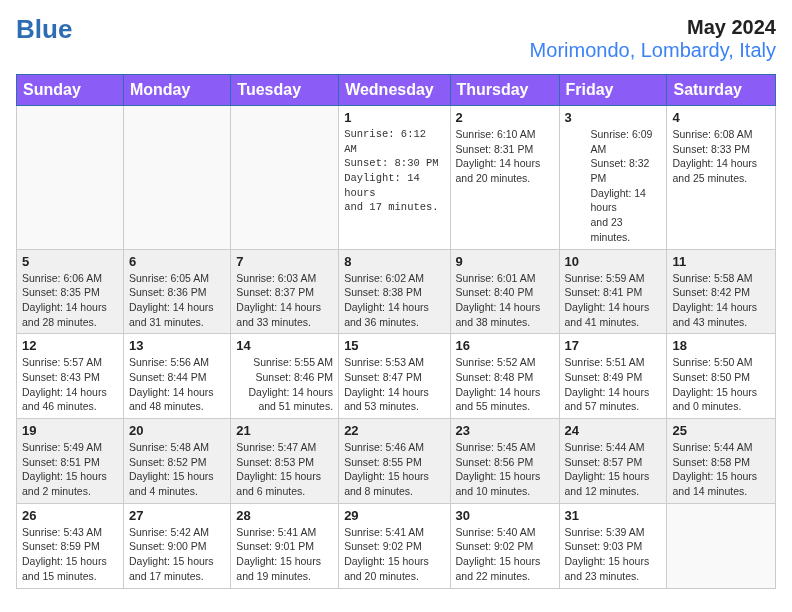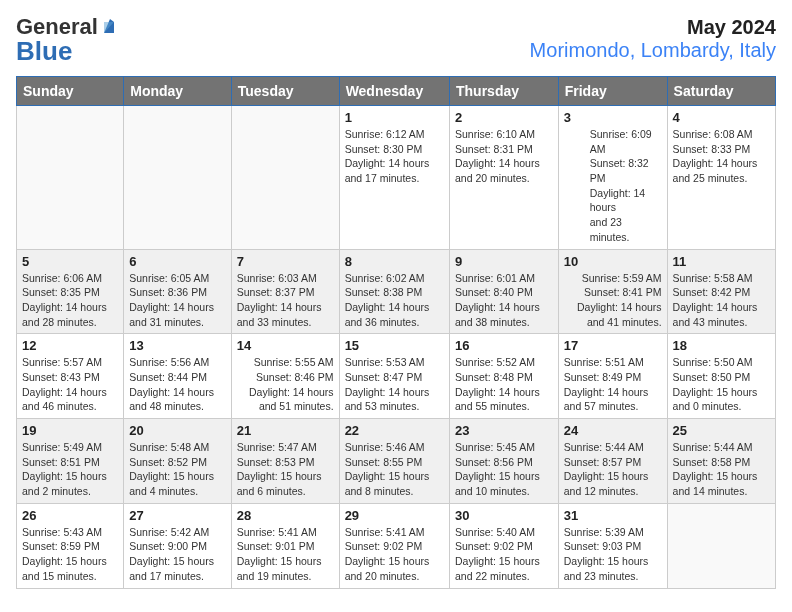--- a/index.html
+++ b/index.html
@@ -50,25 +50,25 @@
       font-size: 20px;
       color: #3b82f6;
       margin-left: 28px;
     }
     .calendar {
       width: 100%;
       border-collapse: collapse;
       font-size: 11px;
     }
     .calendar th {
-      background-color: #737373;
+      background-color: #8b5cf6;
       color: #fff;
       text-align: left;
       padding: 6px 6px;
-      font-size: 14px;
+      font-size: 16px;
       font-weight: bold;
       border: 1px solid #2e6db4;
     }
     .calendar td {
       border: 1px solid #ccc;
       vertical-align: top;
       padding: 4px 5px;
       width: 113px;
       min-height: 80px;
       background: #fff;
@@ -89,27 +89,20 @@
     }
     .row-shaded td {
       background: #f0f0f0;
     }
   </style>
 </head>
 <body>
 
 <div class="header">
   <div class="logo">
-    <div class="logo-row">
-      <span class="logo-general">General</span>
-      <svg width="18" height="18" viewBox="0 0 18 18" style="margin-left:2px;margin-top:-2px;">
-        <polygon points="4,16 14,16 14,5 10,2" fill="#2e6db4"></polygon>
-        <polygon points="4,16 14,5 4,5" fill="#5a9fd4" opacity="0.5"></polygon>
-      </svg>
-    </div>
     <div class="logo-row">
       <span class="logo-blue">Blue</span>
     </div>
   </div>
   <div class="title-block">
     <div class="title-month">May 2024</div>
     <div class="title-location">Morimondo, Lombardy, Italy</div>
   </div>
 </div>
 
@@ -125,21 +118,21 @@
         <th>Saturday</th>
       </tr>
   </thead>
   <tbody id="calendar-body">
   <tr>
         <td class="empty"></td>
         <td class="empty"></td>
         <td class="empty"></td>
         <td>
           <div class="day-number">1</div>
-          <div class="day-info" style="white-space: pre-line;">Sunrise: 6:12 AM
+          <div class="day-info" style="white-space: pre-line; font-family: Liberation Mono, monospace;">Sunrise: 6:12 AM
 Sunset: 8:30 PM
 Daylight: 14 hours
 and 17 minutes.</div>
         </td>
         <td>
           <div class="day-number">2</div>
           <div class="day-info" style="white-space: pre-line;">Sunrise: 6:10 AM
 Sunset: 8:31 PM
 Daylight: 14 hours
 and 20 minutes.</div>
@@ -190,21 +183,21 @@
         </td>
         <td>
           <div class="day-number">9</div>
           <div class="day-info" style="white-space: pre-line;">Sunrise: 6:01 AM
 Sunset: 8:40 PM
 Daylight: 14 hours
 and 38 minutes.</div>
         </td>
         <td>
           <div class="day-number">10</div>
-          <div class="day-info" style="white-space: pre-line; text-align: right;">Sunrise: 5:59 AM
+          <div class="day-info" style="white-space: pre-line;">Sunrise: 5:59 AM
 Sunset: 8:41 PM
 Daylight: 14 hours
 and 41 minutes.</div>
         </td>
         <td>
           <div class="day-number">11</div>
           <div class="day-info" style="white-space: pre-line;">Sunrise: 5:58 AM
 Sunset: 8:42 PM
 Daylight: 14 hours
 and 43 minutes.</div>

